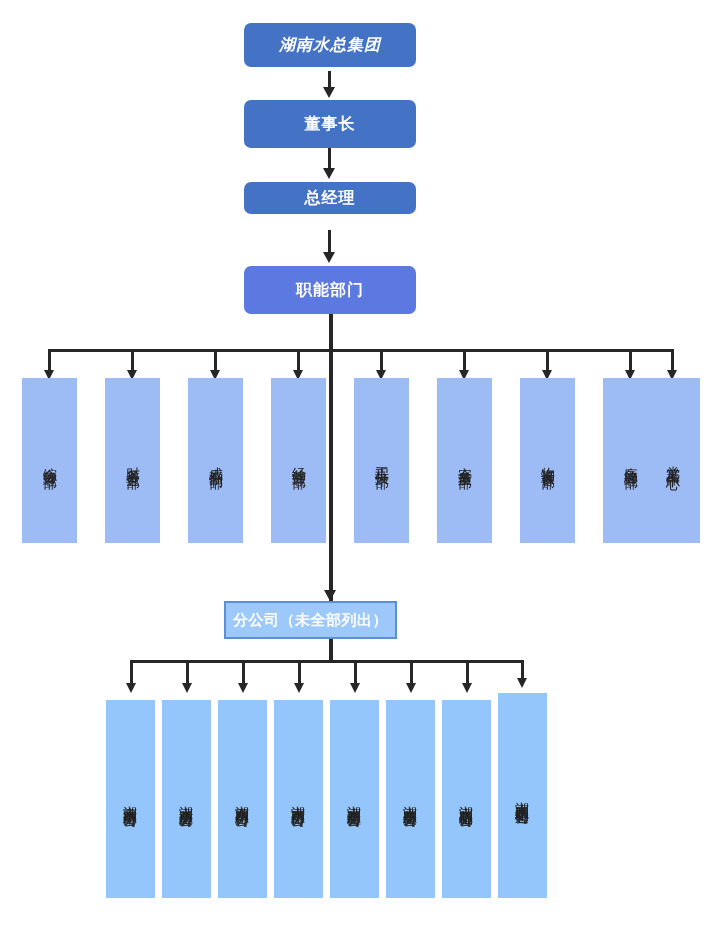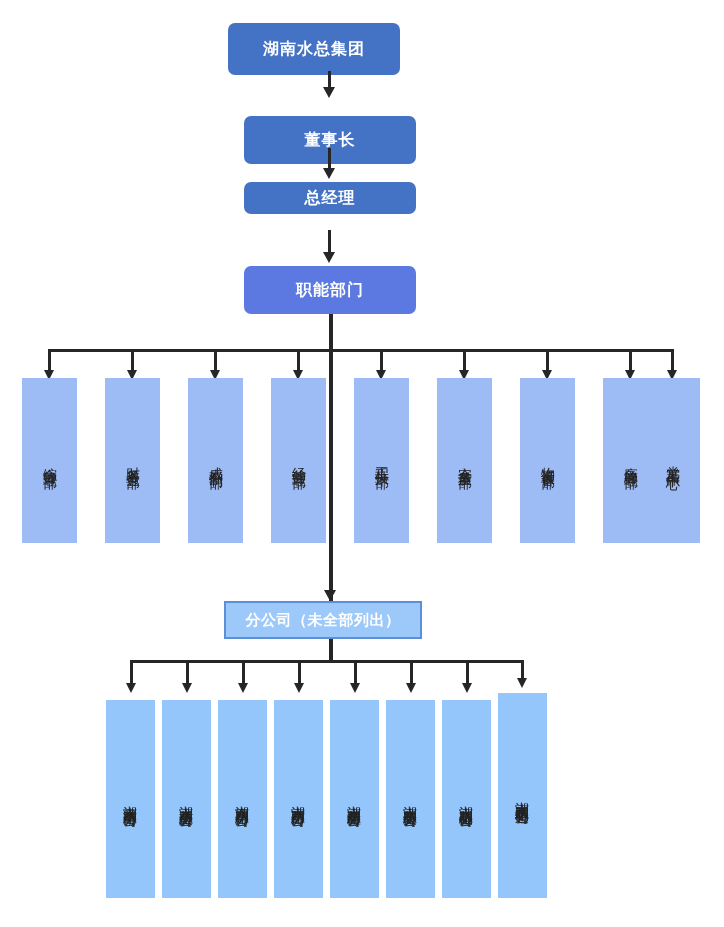--- a/index.html
+++ b/index.html
@@ -100,28 +100,28 @@
     border-left-width: 5px;
     border-right-width: 5px;
     border-top-width: 10px;
   }
 </style>
 </head>
 <body>
 
 <div id="canvas">
 
-  <div class="node top" style="left:228px; top:23px; width:172px; height:52px;">
+  <div class="node top" style="left:244px; top:23px; width:172px; height:44px;font-style:italic;">
     <span>湖南水总集团</span>
   </div>
 
   <div class="vline" style="left:328px; top:71px; width:3px; height:18px;"></div>
   <div class="arrow" style="left:323px; top:87px;"></div>
 
-  <div class="node top" style="left:244px; top:116px; width:172px; height:48px;">
+  <div class="node top" style="left:244px; top:100px; width:172px; height:48px;">
     <span>董事长</span>
   </div>
 
   <div class="vline" style="left:328px; top:148px; width:3px; height:22px;"></div>
   <div class="arrow" style="left:323px; top:168px;"></div>
 
   <div class="node top" style="left:244px; top:182px; width:172px; height:32px;">
     <span>总经理</span>
   </div>
 
@@ -177,21 +177,21 @@
   <div class="node dept" style="left:520px; top:378px; width:55px; height:165px;">
     <span>物资设备部</span>
   </div>
   <div class="node dept" style="left:603px; top:378px; width:55px; height:165px;">
     <span>应急管理部</span>
   </div>
   <div class="node dept" style="left:645px; top:378px; width:55px; height:165px;">
     <span>党群工作中心</span>
   </div>
 
-  <div class="node branch" style="left:224px; top:601px; width:198px; height:38px;">
+  <div class="node branch" style="left:224px; top:601px; width:173px; height:38px;">
     <span>分公司（未全部列出）</span>
   </div>
 
   <div class="vline" style="left:329px; top:639px; width:4px; height:23px;"></div>
 
   <div class="hline" style="left:130px; top:660px; width:394px; height:3px;"></div>
 
   <div class="vline" style="left:130px; top:660px; width:3px; height:26px;"></div>
   <div class="arrow thin" style="left:126px; top:683px;"></div>
   <div class="vline" style="left:186px; top:660px; width:3px; height:26px;"></div>

